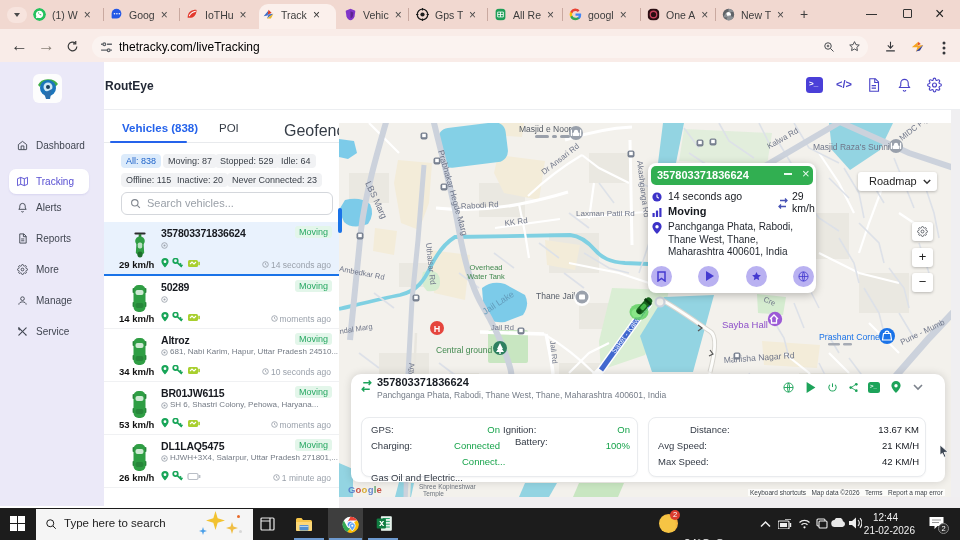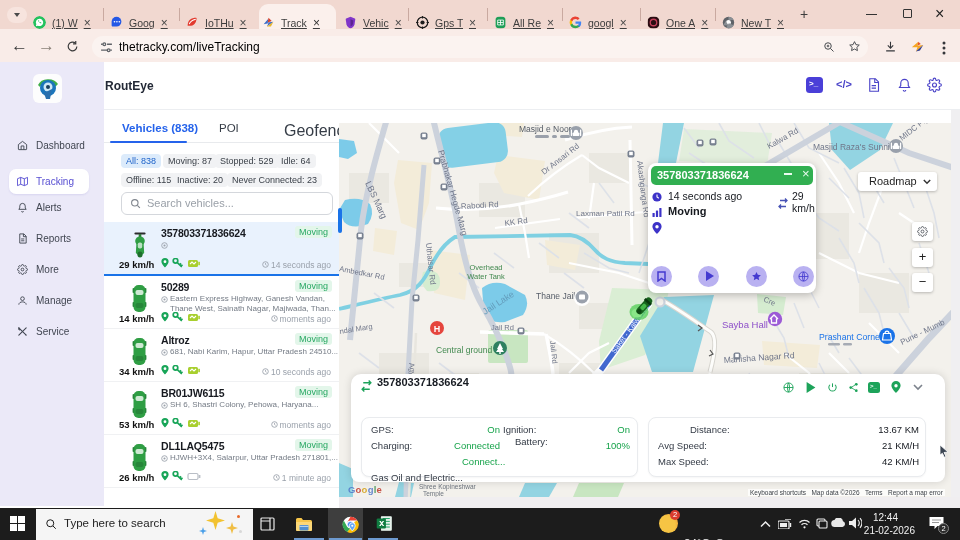--- a/index.html
+++ b/index.html
@@ -1,20 +1,20 @@
 <!DOCTYPE html>
 <html><head><meta charset="utf-8">
 <style>
 *{margin:0;padding:0;box-sizing:border-box;}
 html,body{width:960px;height:540px;overflow:hidden;font-family:"Liberation Sans",sans-serif;}
 #stage{position:relative;width:960px;height:540px;background:#fff;overflow:hidden;}
 .abs{position:absolute;}
 
 #tabbar{position:absolute;left:0;top:0;width:960px;height:29px;background:#f1d8d0;}
-.tab{position:absolute;top:8px;height:29px;display:flex;align-items:center;font-size:10.5px;color:#3d3d3d;text-decoration:underline;}
+.tab{position:absolute;top:0;height:29px;display:flex;align-items:center;font-size:10.5px;color:#3d3d3d;}
 .tab .ttl{white-space:nowrap;overflow:hidden;}
 .tab .tx{color:#4a4a4a;font-size:12px;margin-left:6px;line-height:10px;}
 .fav{width:13px;height:13px;border-radius:50%;margin-right:6px;flex:0 0 auto;}
 .tabsep{position:absolute;top:8px;width:1px;height:13px;background:#c9a9a0;}
 #activetab{position:absolute;left:259px;top:4px;width:77px;height:25px;background:#fbf0ec;border-radius:9px 9px 0 0;}
 #toolbar{position:absolute;left:0;top:29px;width:960px;height:33px;background:#f9ece8;}
 #urlpill{position:absolute;left:92px;top:36px;width:776px;height:22px;background:#fbf3f0;border-radius:11px;}
 .navic{position:absolute;font-size:14px;color:#4a4a4a;}
 
 #app{position:absolute;left:0;top:62px;width:960px;height:444px;background:#fff;}
@@ -327,21 +327,20 @@
             <rect x="12.8" y="4" width="1.6" height="5" rx=".8" fill="#27863a"></rect>
             <rect x="0.6" y="18" width="1.6" height="5" rx=".8" fill="#27863a"></rect>
             <rect x="12.8" y="18" width="1.6" height="5" rx=".8" fill="#27863a"></rect>
           </svg>
       <div class="vname">50289</div>
           <div class="vmoving">Moving</div>
       <svg class="aring" width="7" height="7" viewBox="0 0 8 8" fill="none" stroke="#9aa1ab">
             <circle cx="4" cy="4" r="3.2" stroke-width="1"></circle>
             <circle cx="4" cy="4" r="1.2" fill="#9aa1ab" stroke="none"></circle>
           </svg>
-          <div class="vaddr">Eastern Express Highway, Ganesh Vandan,<br>Thane West, Sainath Nagar, Majiwada, Than...</div>
       <div class="vspeed">14 km/h</div>
       <svg class="vicons" width="44" height="10" viewBox="0 0 44 10">
             <path d="M4 0a3.6 3.6 0 0 1 3.6 3.6C7.6 6 4 9.6 4 9.6S.4 6 .4 3.6A3.6 3.6 0 0 1 4 0z" fill="#18a558"></path>
             <circle cx="4" cy="3.7" r="1.4" fill="#fff"></circle>
             <circle cx="14.5" cy="2.8" r="2.3" fill="none" stroke="#18a558" stroke-width="1.7"></circle>
             <path d="M16.3 4.6 20.8 9M18.6 6.9l1.5-1.5M20 8.3l1.5-1.5" stroke="#18a558" stroke-width="1.6" fill="none"></path>
             <rect x="27" y="2" width="10" height="7" rx="1.5" fill="#a8cf2e"></rect>
             <rect x="37.3" y="3.8" width="1.6" height="3.4" fill="#a8cf2e"></rect>
             <path d="M29 6l2-2 2 2 2-2" stroke="#fff" stroke-width="1.1" fill="none"></path>
           </svg>
@@ -764,20 +763,21 @@
 <svg class="abs" style="left:652px;top:207px;" width="10" height="10" viewBox="0 0 10 10" fill="#3d33c8">
       <rect x="0.5" y="6" width="2.2" height="4" rx=".6"></rect>
       <rect x="3.9" y="3.5" width="2.2" height="6.5" rx=".6"></rect>
       <rect x="7.3" y="1" width="2.2" height="9" rx=".6"></rect>
     </svg>
 <div class="abs" style="left:668px;top:205px;font-size:11px;font-weight:bold;color:#16191f;">Moving</div>
 <svg class="abs" style="left:652px;top:222px;" width="10" height="12" viewBox="0 0 10 12" fill="#3d33c8">
       <path d="M5 0a4.6 4.6 0 0 1 4.6 4.6C9.6 7.8 5 12 5 12S.4 7.8.4 4.6A4.6 4.6 0 0 1 5 0z"></path>
       <circle cx="5" cy="4.7" r="1.7" fill="#fff"></circle>
     </svg>
+<div class="abs" style="left:668px;top:221px;width:140px;font-size:10px;color:#1f242c;line-height:12.5px;white-space:nowrap;">Panchganga Phata, Rabodi,<br>Thane West, Thane,<br>Maharashtra 400601, India</div>
 <svg class="abs" style="left:777px;top:198px;" width="12" height="11" viewBox="0 0 12 11" fill="none" stroke="#4752b5" stroke-width="1.3">
       <path d="M3 2.5h7M8 .5l2 2-2 2M9 8.5H2M4 6.5l-2 2 2 2"></path>
     </svg>
 <div class="abs" style="left:792px;top:190px;font-size:10.5px;color:#16191f;">29</div>
 <div class="abs" style="left:792px;top:202px;font-size:10.5px;color:#16191f;">km/h</div>
 <div class="abs" style="left:651px;top:266px;width:21px;height:21px;border-radius:50%;background:#b9b1f1;"></div>
 <svg class="abs" style="left:657px;top:271px;" width="9" height="11" viewBox="0 0 9 11" fill="none" stroke="#443ad0" stroke-width="1.5">
       <path d="M1 1h7v9L4.5 7.5 1 10z"></path>
     </svg>
 <div class="abs" style="left:698px;top:266px;width:21px;height:21px;border-radius:50%;background:#b9b1f1;"></div>
@@ -792,20 +792,21 @@
 <svg class="abs" style="left:798px;top:271px;" width="11" height="11" viewBox="0 0 24 24" fill="none" stroke="#443ad0" stroke-width="1.8">
       <circle cx="12" cy="12" r="10"></circle>
       <path d="M2 12h20M12 2c3 3 3 17 0 20M12 2c-3 3-3 17 0 20"></path>
     </svg>
 
 <div id="sheet"></div>
 <svg class="abs" style="left:360px;top:380px;" width="13" height="12" viewBox="0 0 12 11" fill="none" stroke="#1da35a" stroke-width="1.3">
       <path d="M3 2.5h7M8 .5l2 2-2 2M9 8.5H2M4 6.5l-2 2 2 2"></path>
     </svg>
 <div class="abs" style="left:377px;top:376px;font-size:11px;font-weight:bold;color:#181c23;">357803371836624</div>
+<div class="abs" style="left:377px;top:389.5px;font-size:8.5px;color:#767d88;">Panchganga Phata, Rabodi, Thane West, Thane, Maharashtra 400601, India</div>
 <svg class="abs" style="left:783px;top:382px;" width="11" height="11" viewBox="0 0 24 24" fill="none" stroke="#1da35a" stroke-width="2">
       <circle cx="12" cy="12" r="10"></circle>
       <path d="M2 12h20M12 2c3 3 3 17 0 20M12 2c-3 3-3 17 0 20"></path>
     </svg>
 <svg class="abs" style="left:806px;top:382px;" width="10" height="11" viewBox="0 0 8 10" fill="#1da35a">
       <path d="M0 0l8 5-8 5z"></path>
     </svg>
 <svg class="abs" style="left:827px;top:382px;" width="11" height="11" viewBox="0 0 24 24" fill="none" stroke="#1da35a" stroke-width="2.2">
       <path d="M12 3v8"></path>
       <path d="M17.5 6a8 8 0 1 1-11 0"></path>

